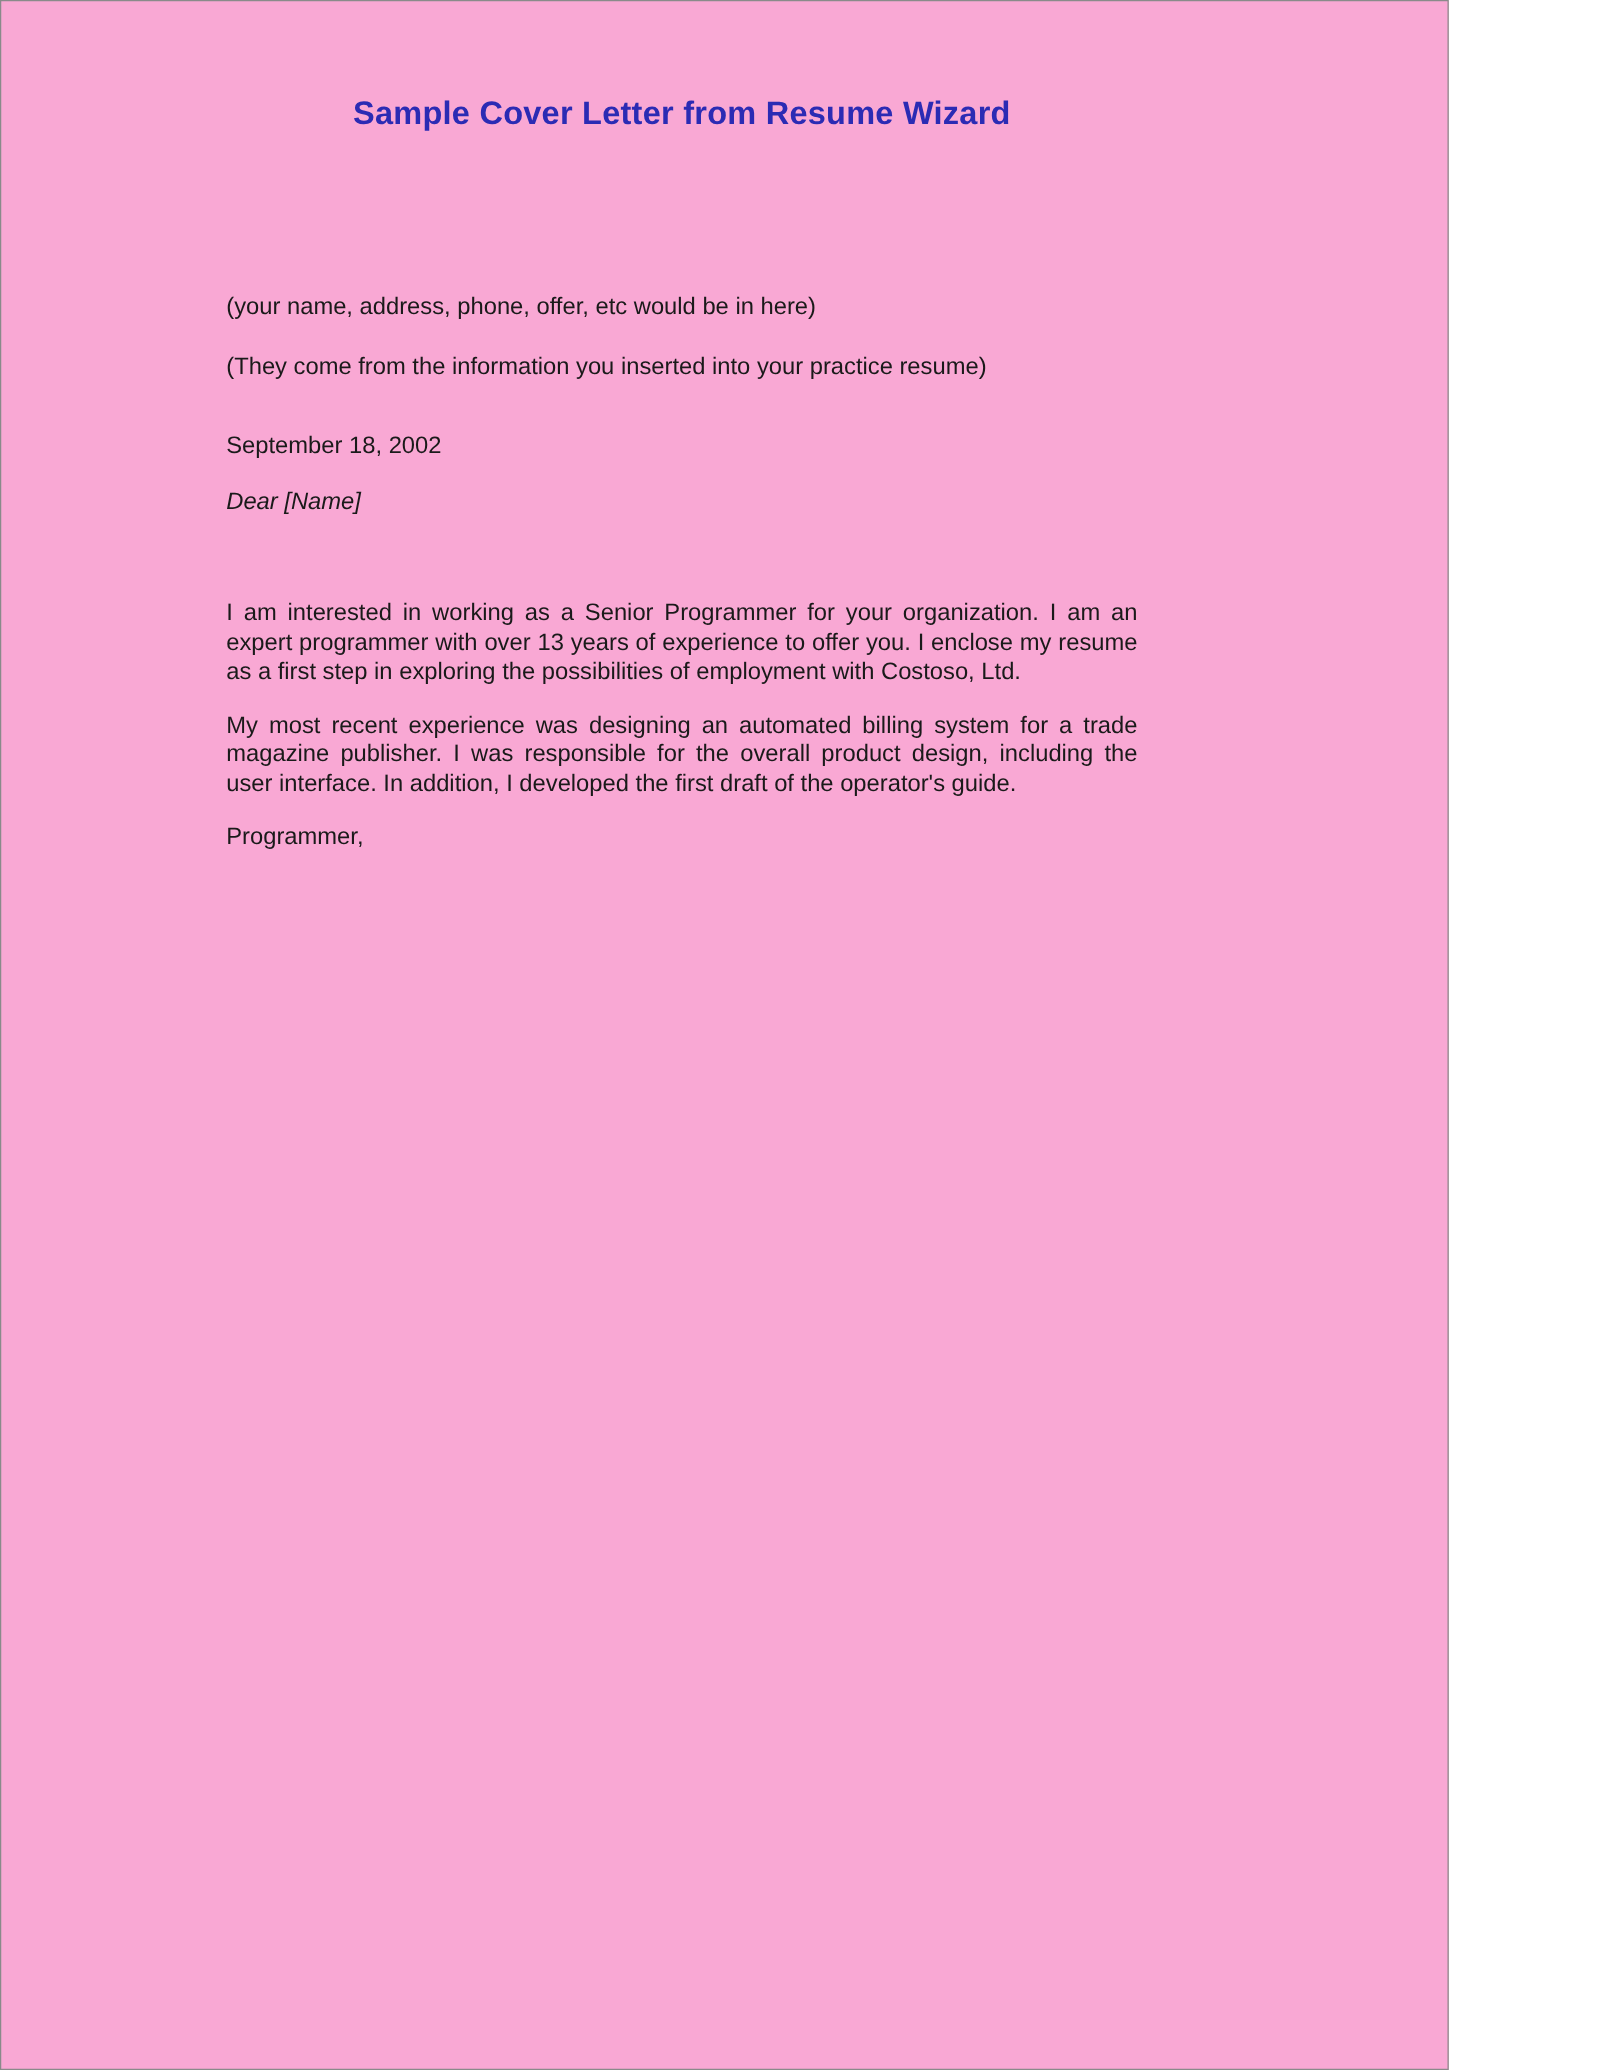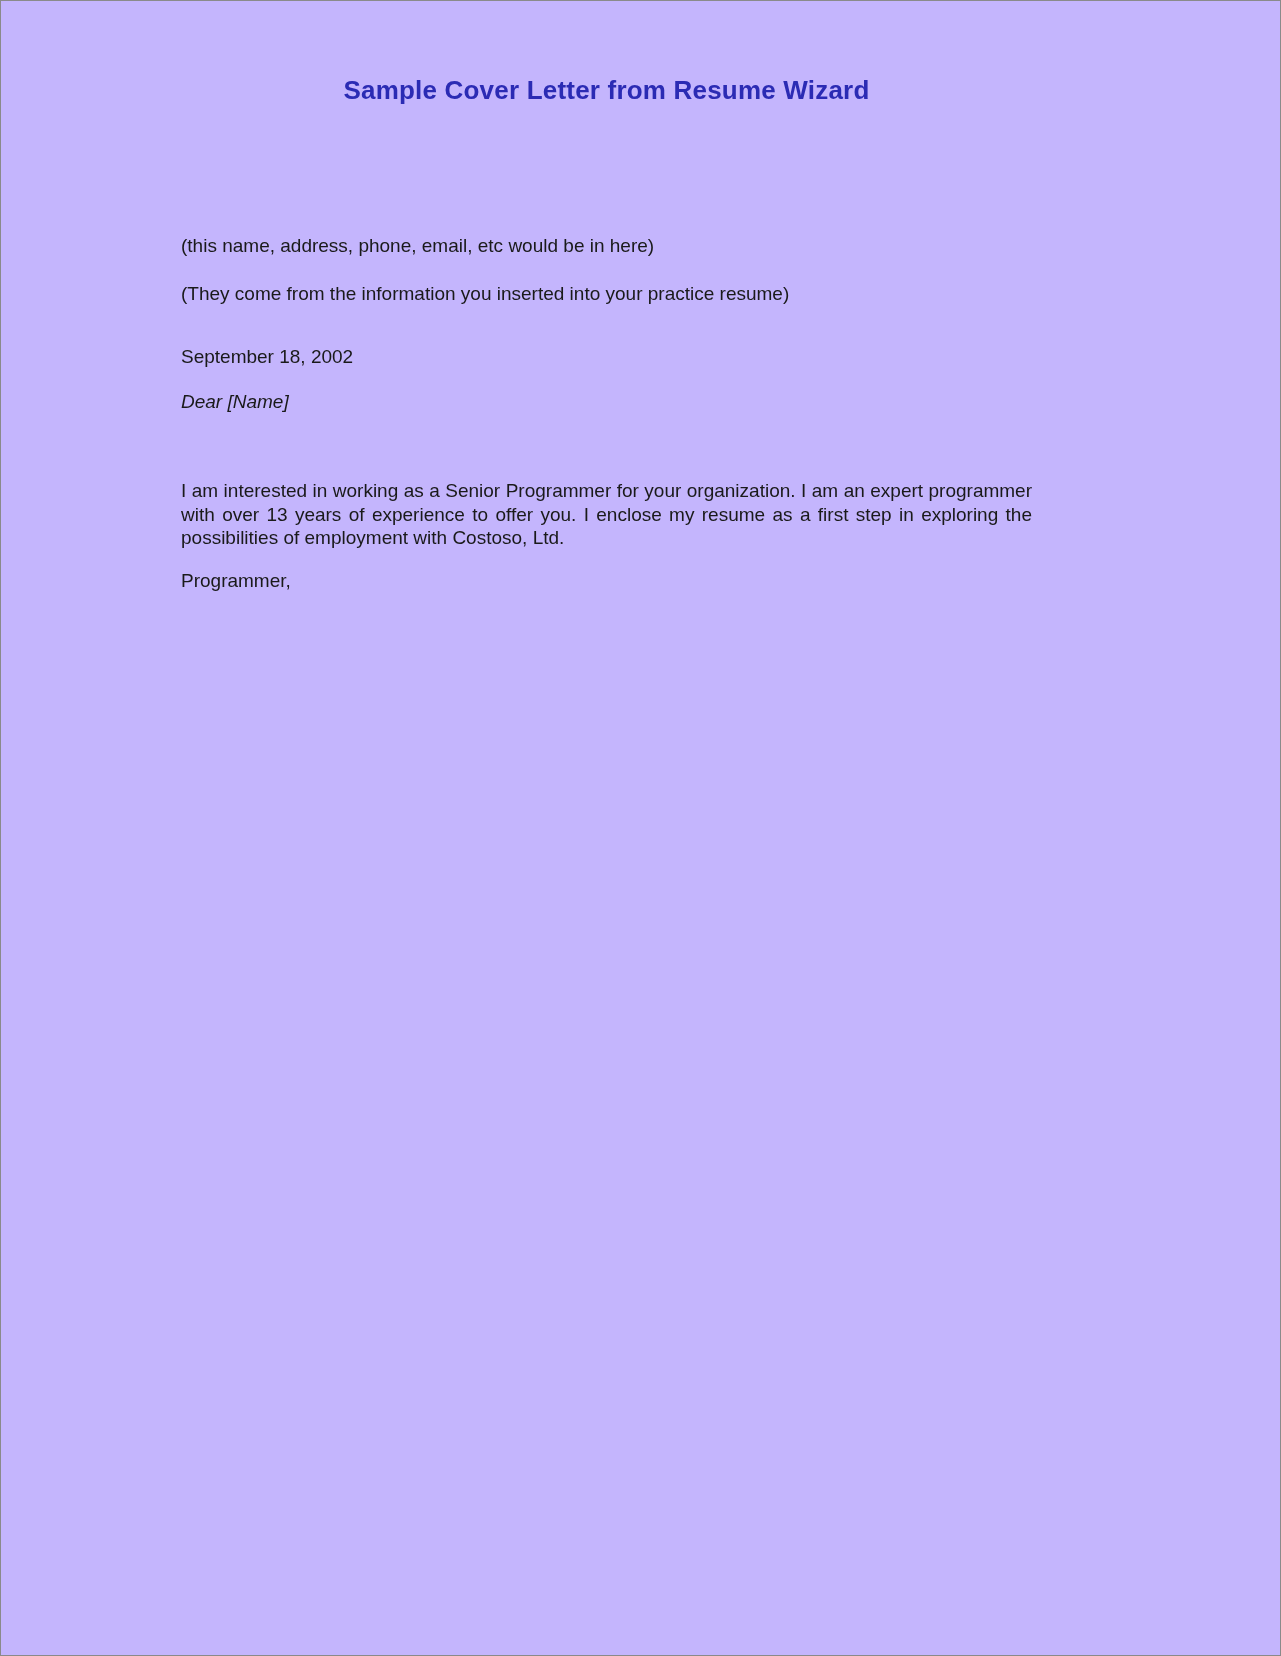--- a/index.html
+++ b/index.html
@@ -2,23 +2,23 @@
 <html><head>
 <meta charset="utf-8">
 <style>
   * { margin: 0; padding: 0; box-sizing: border-box; }
   html, body {
     background: #ffffff;
     font-family: "Liberation Sans", "DejaVu Sans", sans-serif;
   }
   .page {
     position: relative;
-    width: 1281px;
+    width: 1159px;
     height: 1656px;
-    background: #c4b5fd;
+    background: #f9a8d4;
     border: 1px solid #8a8a8a;
     overflow: hidden;
   }
   .content {
     padding: 74px 248px 0 180px; 
   }
   .doc-title {
     text-align: center;
     font-size: 26px;
     font-weight: bold;
@@ -42,30 +42,31 @@
   .signature-placeholder { }
 </style>
 </head>
 <body>
 
 <div class="page">
   <div class="content">
 
     <h1 class="doc-title" style="color: rgb(43, 43, 180);">Sample Cover Letter from Resume Wizard</h1>
 
-    <div class="body-text paren-line1">(this name, address, phone, email, etc would be in here)</div>
+    <div class="body-text paren-line1">(your name, address, phone, offer, etc would be in here)</div>
 
     <div class="body-text paren-line2">(They come from the information you inserted into your practice resume)</div>
 
     <div class="body-text date-line">September 18, 2002</div>
 
     <div class="body-text salutation">Dear [Name]</div>
 
     <p class="body-text letter-para">I am interested in working as a Senior Programmer for your organization. I am an expert programmer with over 13 years of experience to offer you. I enclose my resume as a first step in exploring the possibilities of employment with Costoso, Ltd.</p>
 
+    <p class="body-text letter-para">My most recent experience was designing an automated billing system for a trade magazine publisher. I was responsible for the overall product design, including the user interface. In addition, I developed the first draft of the operator's guide.</p>
 
 
 
     <div class="body-text closing">Programmer,</div>
 
 
   </div>
 </div>
 
 </body></html>

